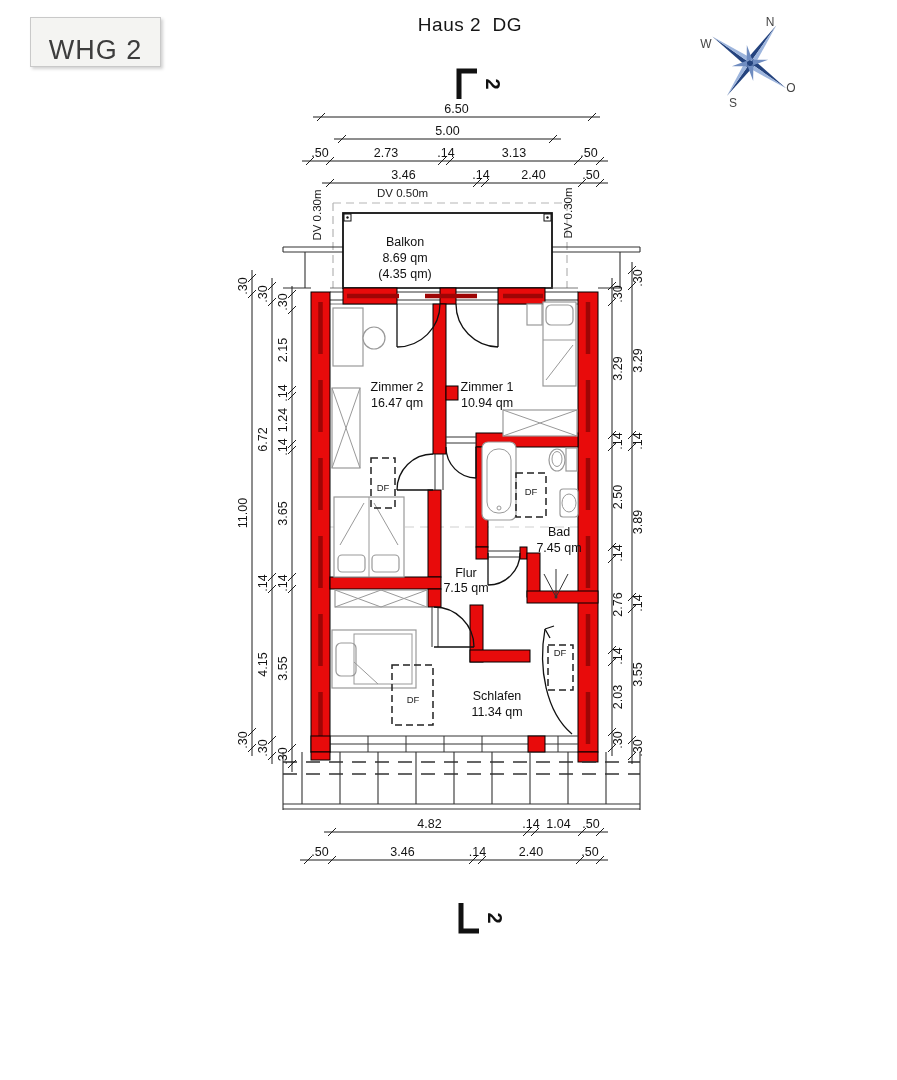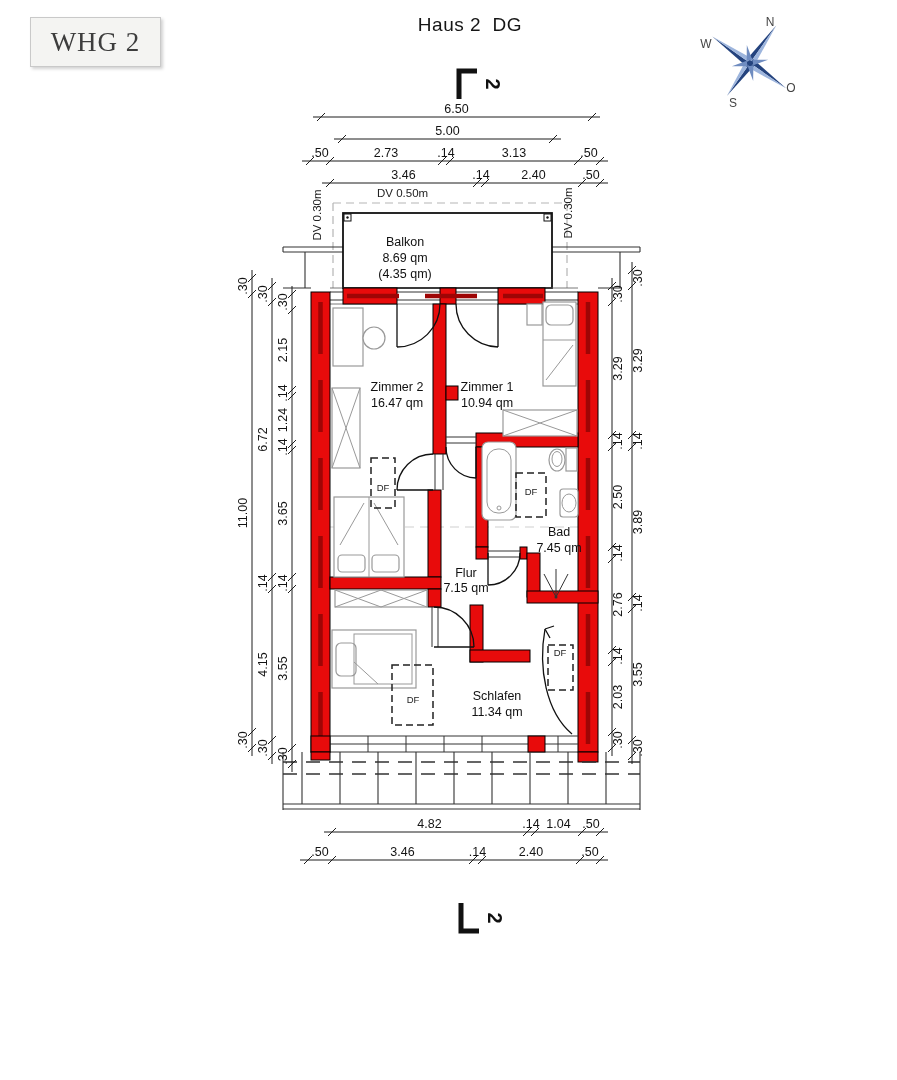--- a/index.html
+++ b/index.html
@@ -1,21 +1,21 @@
 <!DOCTYPE html>
 <html><head>
 <meta charset="utf-8">
 <style>
   html,body{margin:0;padding:0;background:#fff;width:897px;height:1080px;overflow:hidden;
     font-family:"Liberation Sans", sans-serif;}
   #stage{position:relative;width:897px;height:1080px;background:#fff;}
   #whg-box{position:absolute;left:30px;top:17px;width:129px;height:48px;
     background:#f4f4f2;border:1px solid #c9c9c9;box-shadow:2px 2px 3px rgba(0,0,0,.18);
-    display:flex;align-items:center;justify-content:center;
-    font-size:27px;color:#3d3d3d;letter-spacing:1px;font-family:Liberation Serif, serif;}
+    display:flex;align-items:flex-end;justify-content:center;
+    font-size:27px;color:#3d3d3d;letter-spacing:1px;}
   #plan-title{position:absolute;left:340px;top:14px;width:260px;text-align:center;
     font-size:19px;color:#161616;white-space:pre;letter-spacing:.5px;}
   svg{position:absolute;left:0;top:0;}
   .wall{fill:#e80b0b;stroke:#000;stroke-width:1;}
   .stripe{stroke:#9e0505;stroke-width:4.5;stroke-dasharray:52 26;fill:none;}
   .thin{stroke:#333;stroke-width:1;fill:none;}
   .face{stroke:#555;stroke-width:.8;fill:none;}
   .door{stroke:#111;stroke-width:1.3;fill:none;}
   .furn{stroke:#999;stroke-width:1.2;fill:#fff;}
   .furnl{stroke:#999;stroke-width:1;fill:none;}

